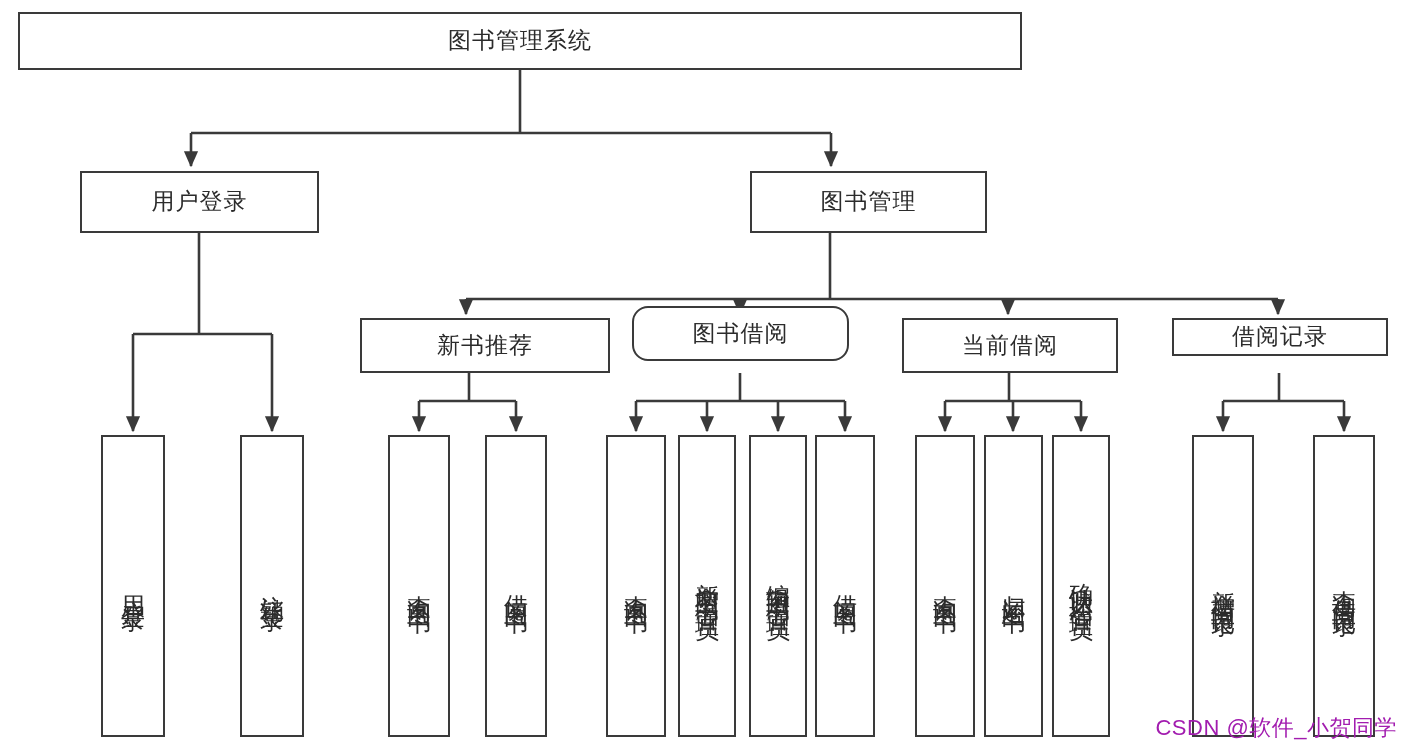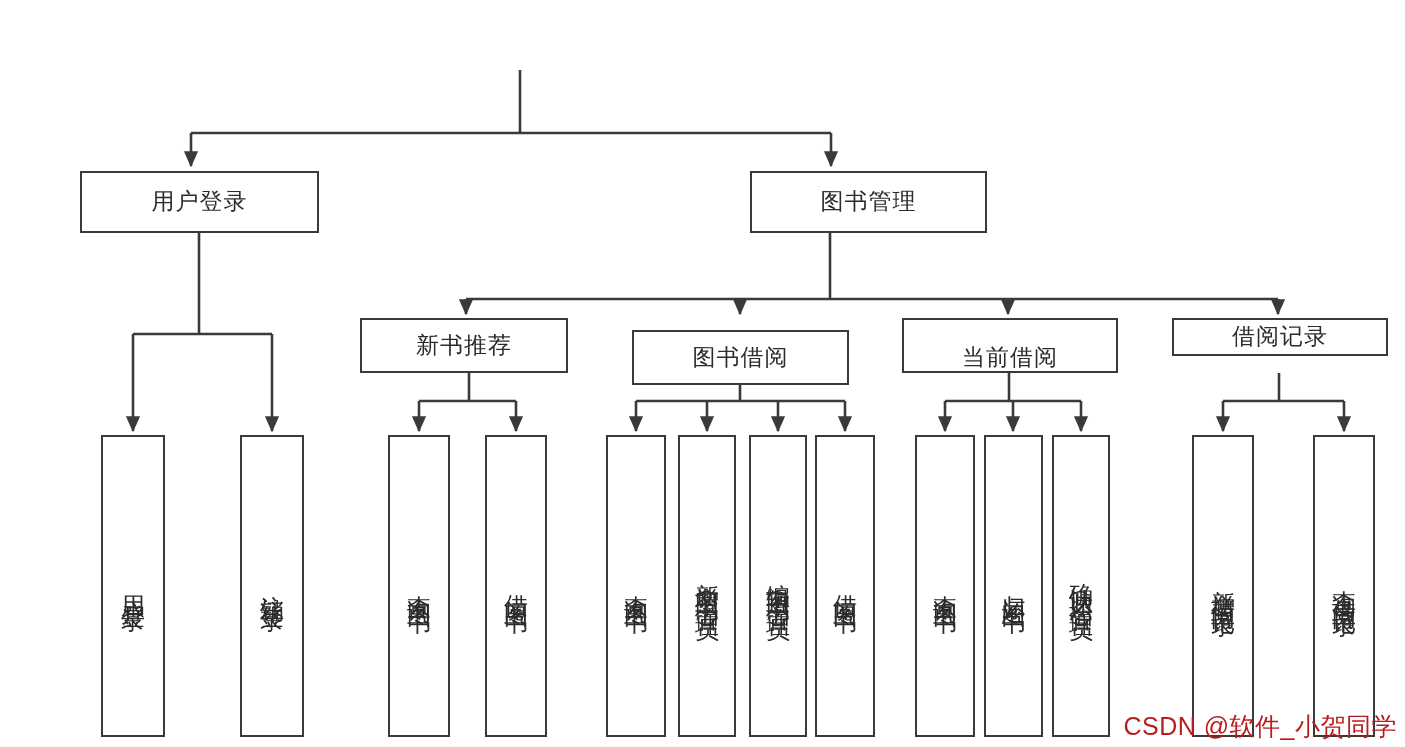--- a/index.html
+++ b/index.html
@@ -57,22 +57,22 @@
     text-orientation: upright;
     font-size: 24px;
     letter-spacing: 5px;
     line-height: 1;
     white-space: nowrap;
   }
   .watermark {
     position: absolute;
     right: 8px;
     bottom: 4px;
-    font-size: 25px;
-    color: #b91c1c;
+    font-size: 22px;
+    color: #a21caf;
     letter-spacing: 0.5px;
     z-index: 5;
     white-space: nowrap;
   }
 </style>
 </head>
 <body>
 
 <div id="stage">
 
@@ -119,38 +119,41 @@
       <path d="M 1013 401 L 1013 431" marker-end="url(#arw)"></path>
       <path d="M 1081 401 L 1081 431" marker-end="url(#arw)"></path>
 
       <path d="M 1279 373 L 1279 401"></path>
       <path d="M 1223 401 L 1344 401"></path>
       <path d="M 1223 401 L 1223 431" marker-end="url(#arw)"></path>
       <path d="M 1344 401 L 1344 431" marker-end="url(#arw)"></path>
     </g>
   </svg>
 
+  <div class="node node-root" style="left:18px; top:12px; width:1004px; height:58px;">
+    <span class="lbl">图书管理系统</span>
+  </div>
 
   <div class="node node-h" style="left:80px; top:171px; width:239px; height:62px;">
     <span class="lbl">用户登录</span>
   </div>
 
   <div class="node node-h" style="left:712px; top:171px; width:237px; height:62px;margin-left:38px;">
     <span class="lbl">图书管理</span>
   </div>
 
-  <div class="node node-h" style="left:360px; top:318px; width:208px; height:55px;">
+  <div class="node node-h" style="left:360px; top:318px; width:250px; height:55px;">
     <span class="lbl">新书推荐</span>
   </div>
 
-  <div class="node node-h" style="left:632px; top:330px; width:217px; height:55px;">
+  <div class="node node-h" style="left:632px; top:306px; width:217px; height:55px;border-radius:16px;">
     <span class="lbl">图书借阅</span>
   </div>
 
-  <div class="node node-h" style="left:902px; top:318px; width:216px; height:55px;align-items:flex-end;">
+  <div class="node node-h" style="left:902px; top:318px; width:216px; height:55px;">
     <span class="lbl">当前借阅</span>
   </div>
 
   <div class="node node-h" style="left:1172px; top:318px; width:216px; height:38px;">
     <span class="lbl">借阅记录</span>
   </div>
 
   <div class="node node-v" style="left:101px; top:435px; width:64px; height:302px;">
     <span class="lbl">用户登录</span>
   </div>

